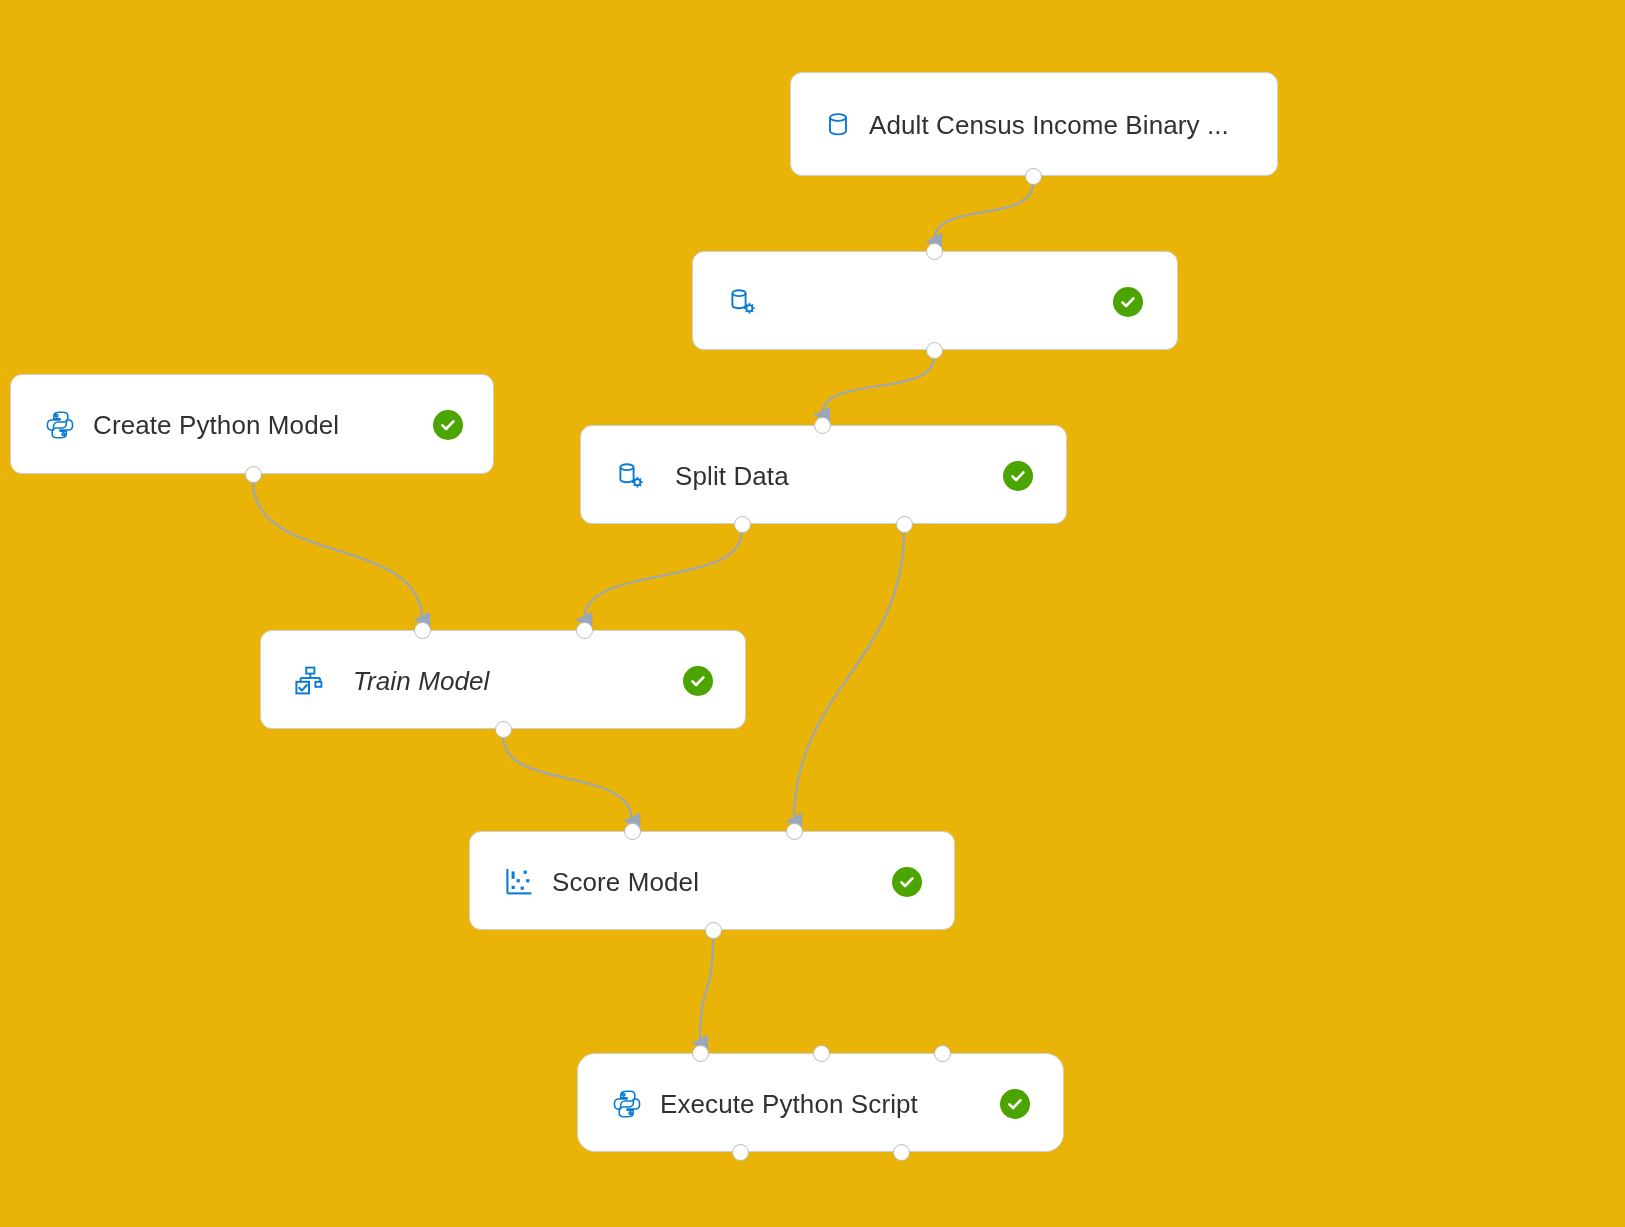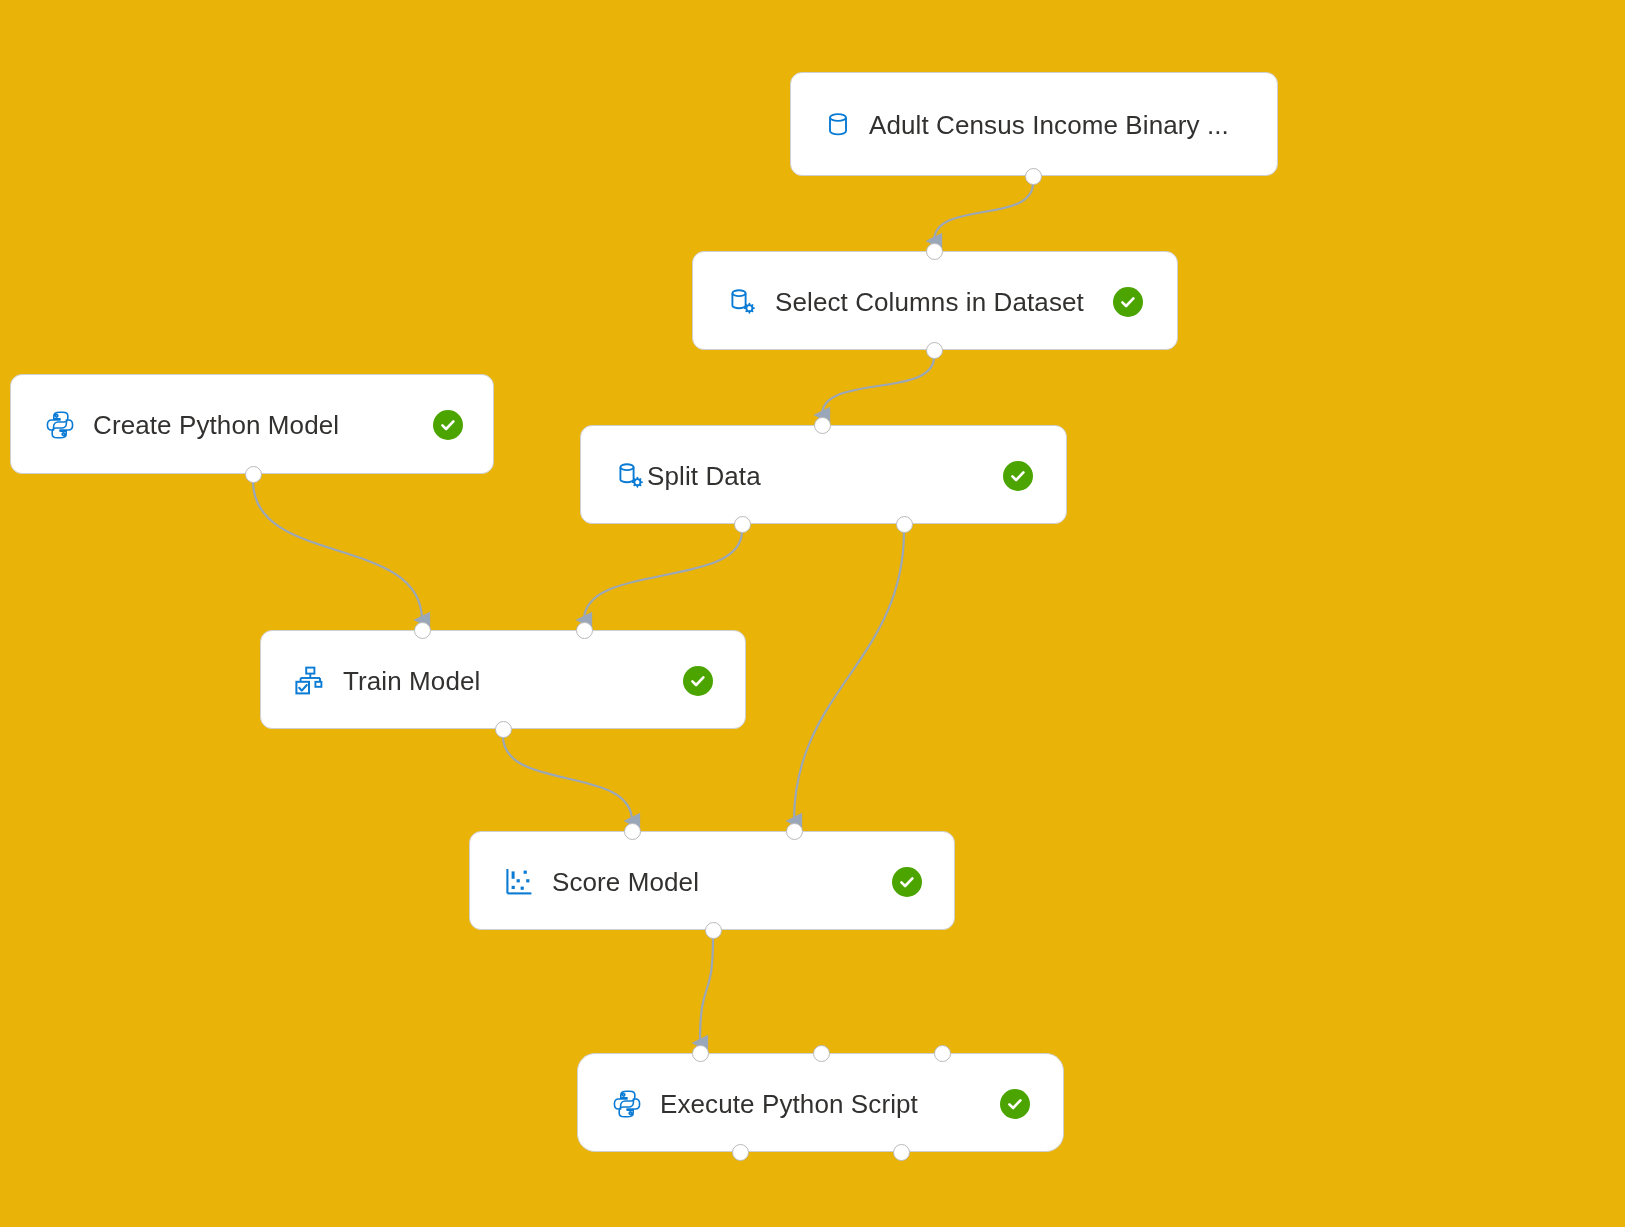--- a/index.html
+++ b/index.html
@@ -111,21 +111,20 @@
               <line x1="24.4" y1="26.2" x2="24.4" y2="27.8"></line>
               <line x1="19.8" y1="23.2" x2="21.4" y2="23.2"></line>
               <line x1="27.4" y1="23.2" x2="29" y2="23.2"></line>
               <line x1="21.2" y1="20" x2="22.3" y2="21.1"></line>
               <line x1="26.5" y1="25.3" x2="27.6" y2="26.4"></line>
               <line x1="27.6" y1="20" x2="26.5" y2="21.1"></line>
               <line x1="22.3" y1="25.3" x2="21.2" y2="26.4"></line>
             </g>
           </svg>
         </span>
-        <span class="node-title" style="left: 82px; top: 34.5px;">Select Columns in Dataset</span>
         <span class="status-badge" style="left: 420px; top: 34.5px; background: rgb(75, 164, 0);">
           <svg xmlns="http://www.w3.org/2000/svg" width="18" height="18" viewBox="0 0 18 18">
             <path d="M3.4 9.3 L7.1 13 L14.4 5.4" fill="none" stroke="#ffffff" stroke-width="2.6" stroke-linecap="round" stroke-linejoin="round"></path>
           </svg>
         </span>
       </div>
       <div class="node" style="left: 10px; top: 374px; width: 484px; height: 100px; text-align: center;">
         <span class="node-icon" style="left: 32px; top: 33px;">
           <svg xmlns="http://www.w3.org/2000/svg" width="34" height="34" viewBox="0 0 34 34">
             <path d="M16.8 4.2 c-3.4 0 -6 1.1 -6 3.6 v3.1 h6.2 v1.1 H8.6 C6.2 12 4.4 13.6 4.4 17 c0 3.4 1.6 5 4 5 h2.2 v-3.4 c0 -2.6 2 -4.6 4.6 -4.6 h5.8 c2.1 0 3.8 -1.7 3.8 -3.8 V7.8 c0 -2.3 -2 -3.6 -5 -3.6 z M13.6 6.6 a1.25 1.25 0 1 1 0 2.5 a1.25 1.25 0 0 1 0 -2.5 z" fill="none" stroke="#0a7bd4" stroke-width="1.6" stroke-linejoin="round"></path>
@@ -150,41 +149,41 @@
               <line x1="24.4" y1="26.2" x2="24.4" y2="27.8"></line>
               <line x1="19.8" y1="23.2" x2="21.4" y2="23.2"></line>
               <line x1="27.4" y1="23.2" x2="29" y2="23.2"></line>
               <line x1="21.2" y1="20" x2="22.3" y2="21.1"></line>
               <line x1="26.5" y1="25.3" x2="27.6" y2="26.4"></line>
               <line x1="27.6" y1="20" x2="26.5" y2="21.1"></line>
               <line x1="22.3" y1="25.3" x2="21.2" y2="26.4"></line>
             </g>
           </svg>
         </span>
-        <span class="node-title" style="left: 66px; top: 34.5px;">Split Data</span>
+        <span class="node-title" style="left: 94px; top: 34.5px;">Split Data</span>
         <span class="status-badge" style="left: 422px; top: 34.5px; background: rgb(75, 164, 0);">
           <svg xmlns="http://www.w3.org/2000/svg" width="18" height="18" viewBox="0 0 18 18">
             <path d="M3.4 9.3 L7.1 13 L14.4 5.4" fill="none" stroke="#ffffff" stroke-width="2.6" stroke-linecap="round" stroke-linejoin="round"></path>
           </svg>
         </span>
       </div>
       <div class="node" style="left: 260px; top: 630px; width: 486px; height: 99px;">
         <span class="node-icon" style="left: 32px; top: 32.5px;">
           <svg xmlns="http://www.w3.org/2000/svg" width="34" height="34" viewBox="0 0 34 34">
             <rect x="13.2" y="3.6" width="8.2" height="6" fill="none" stroke="#0a7bd4" stroke-width="1.9"></rect>
             <line x1="17.3" y1="9.6" x2="17.3" y2="14" stroke="#0a7bd4" stroke-width="1.9"></line>
             <line x1="7.6" y1="14" x2="27" y2="14" stroke="#0a7bd4" stroke-width="1.9"></line>
             <line x1="7.6" y1="14" x2="7.6" y2="18" stroke="#0a7bd4" stroke-width="1.9"></line>
             <line x1="27" y1="14" x2="27" y2="18" stroke="#0a7bd4" stroke-width="1.9"></line>
             <rect x="22.4" y="17.8" width="6" height="5" fill="none" stroke="#0a7bd4" stroke-width="1.9"></rect>
             <rect x="3.4" y="17.8" width="12.6" height="11.6" fill="none" stroke="#0a7bd4" stroke-width="2"></rect>
             <path d="M6.2 23.8 l2.6 2.8 l5 -5.6" fill="none" stroke="#0a7bd4" stroke-width="2.1" stroke-linecap="round" stroke-linejoin="round"></path>
           </svg>
         </span>
-        <span class="node-title" style="left: 82px; top: 34.5px;">Train Model</span>
+        <span class="node-title" style="left: 92px; top: 34.5px; font-style: italic;">Train Model</span>
         <span class="status-badge" style="left: 422px; top: 34.5px; background: rgb(75, 164, 0);">
           <svg xmlns="http://www.w3.org/2000/svg" width="18" height="18" viewBox="0 0 18 18">
             <path d="M3.4 9.3 L7.1 13 L14.4 5.4" fill="none" stroke="#ffffff" stroke-width="2.6" stroke-linecap="round" stroke-linejoin="round"></path>
           </svg>
         </span>
       </div>
       <div class="node" style="left: 469px; top: 831px; width: 486px; height: 99px;">
         <span class="node-icon" style="left: 32px; top: 32.5px;">
           <svg xmlns="http://www.w3.org/2000/svg" width="34" height="34" viewBox="0 0 34 34">
             <line x1="5.4" y1="4" x2="5.4" y2="28.4" stroke="#0a7bd4" stroke-width="2.1"></line>

